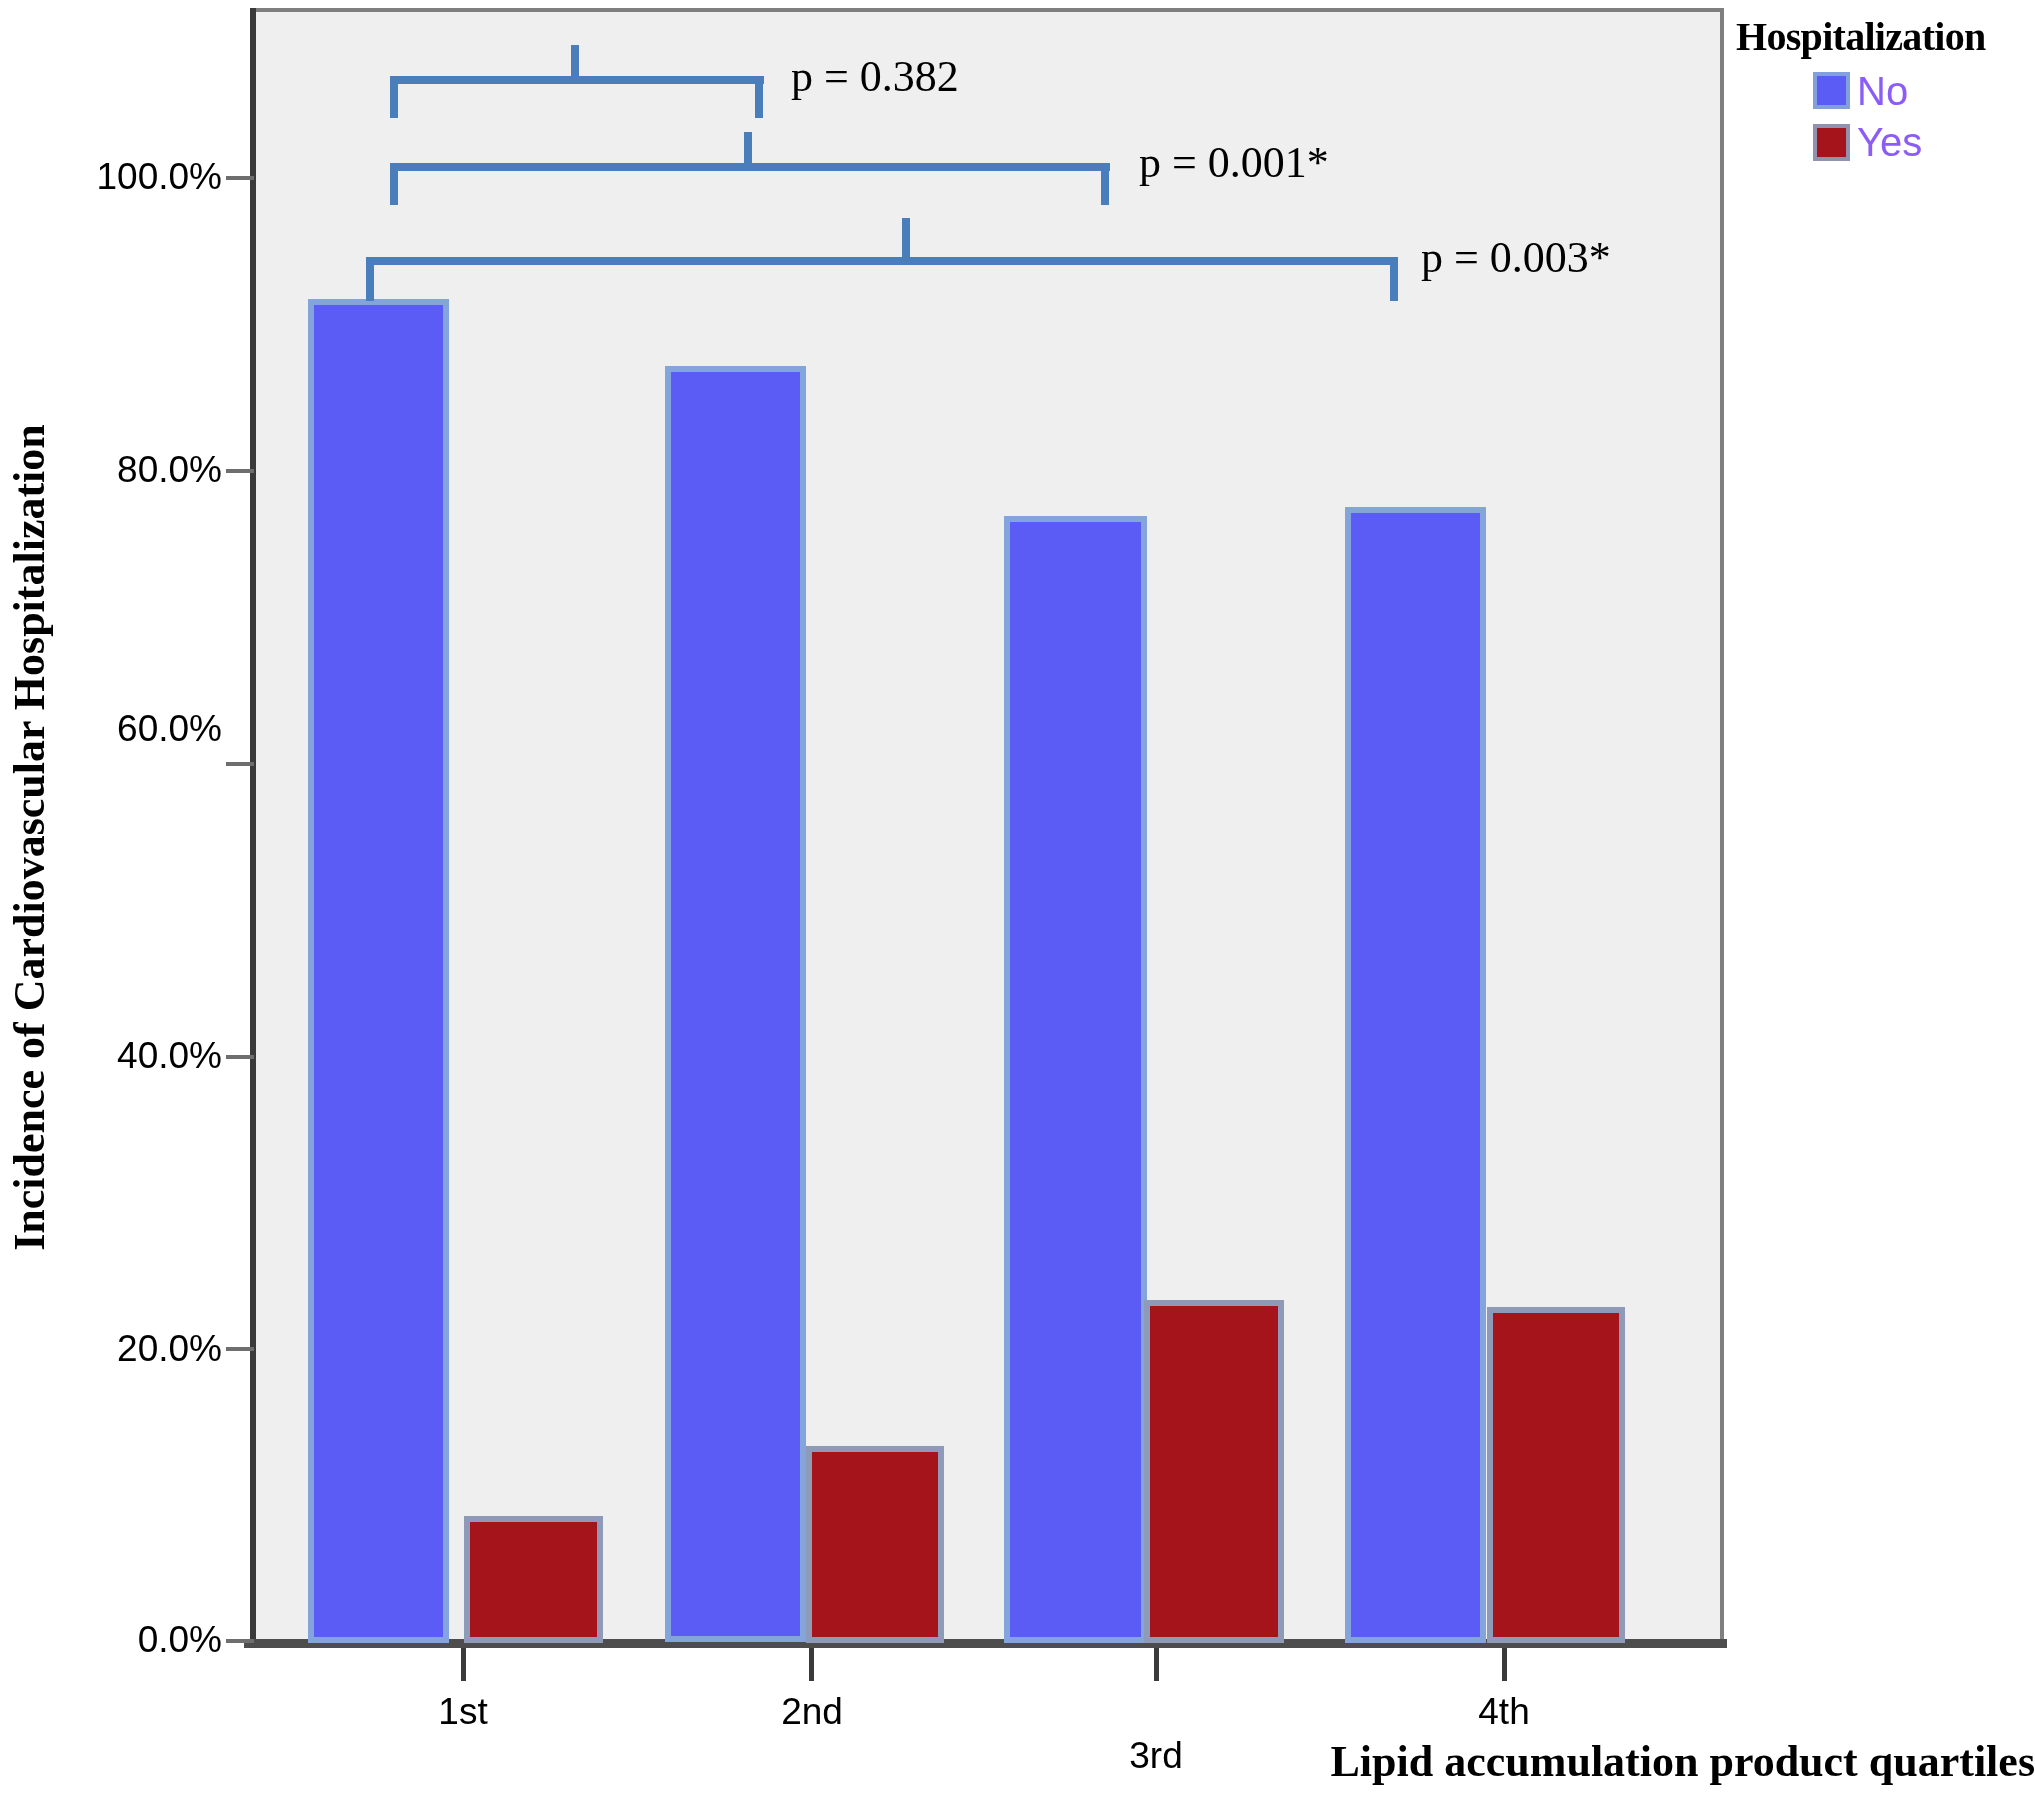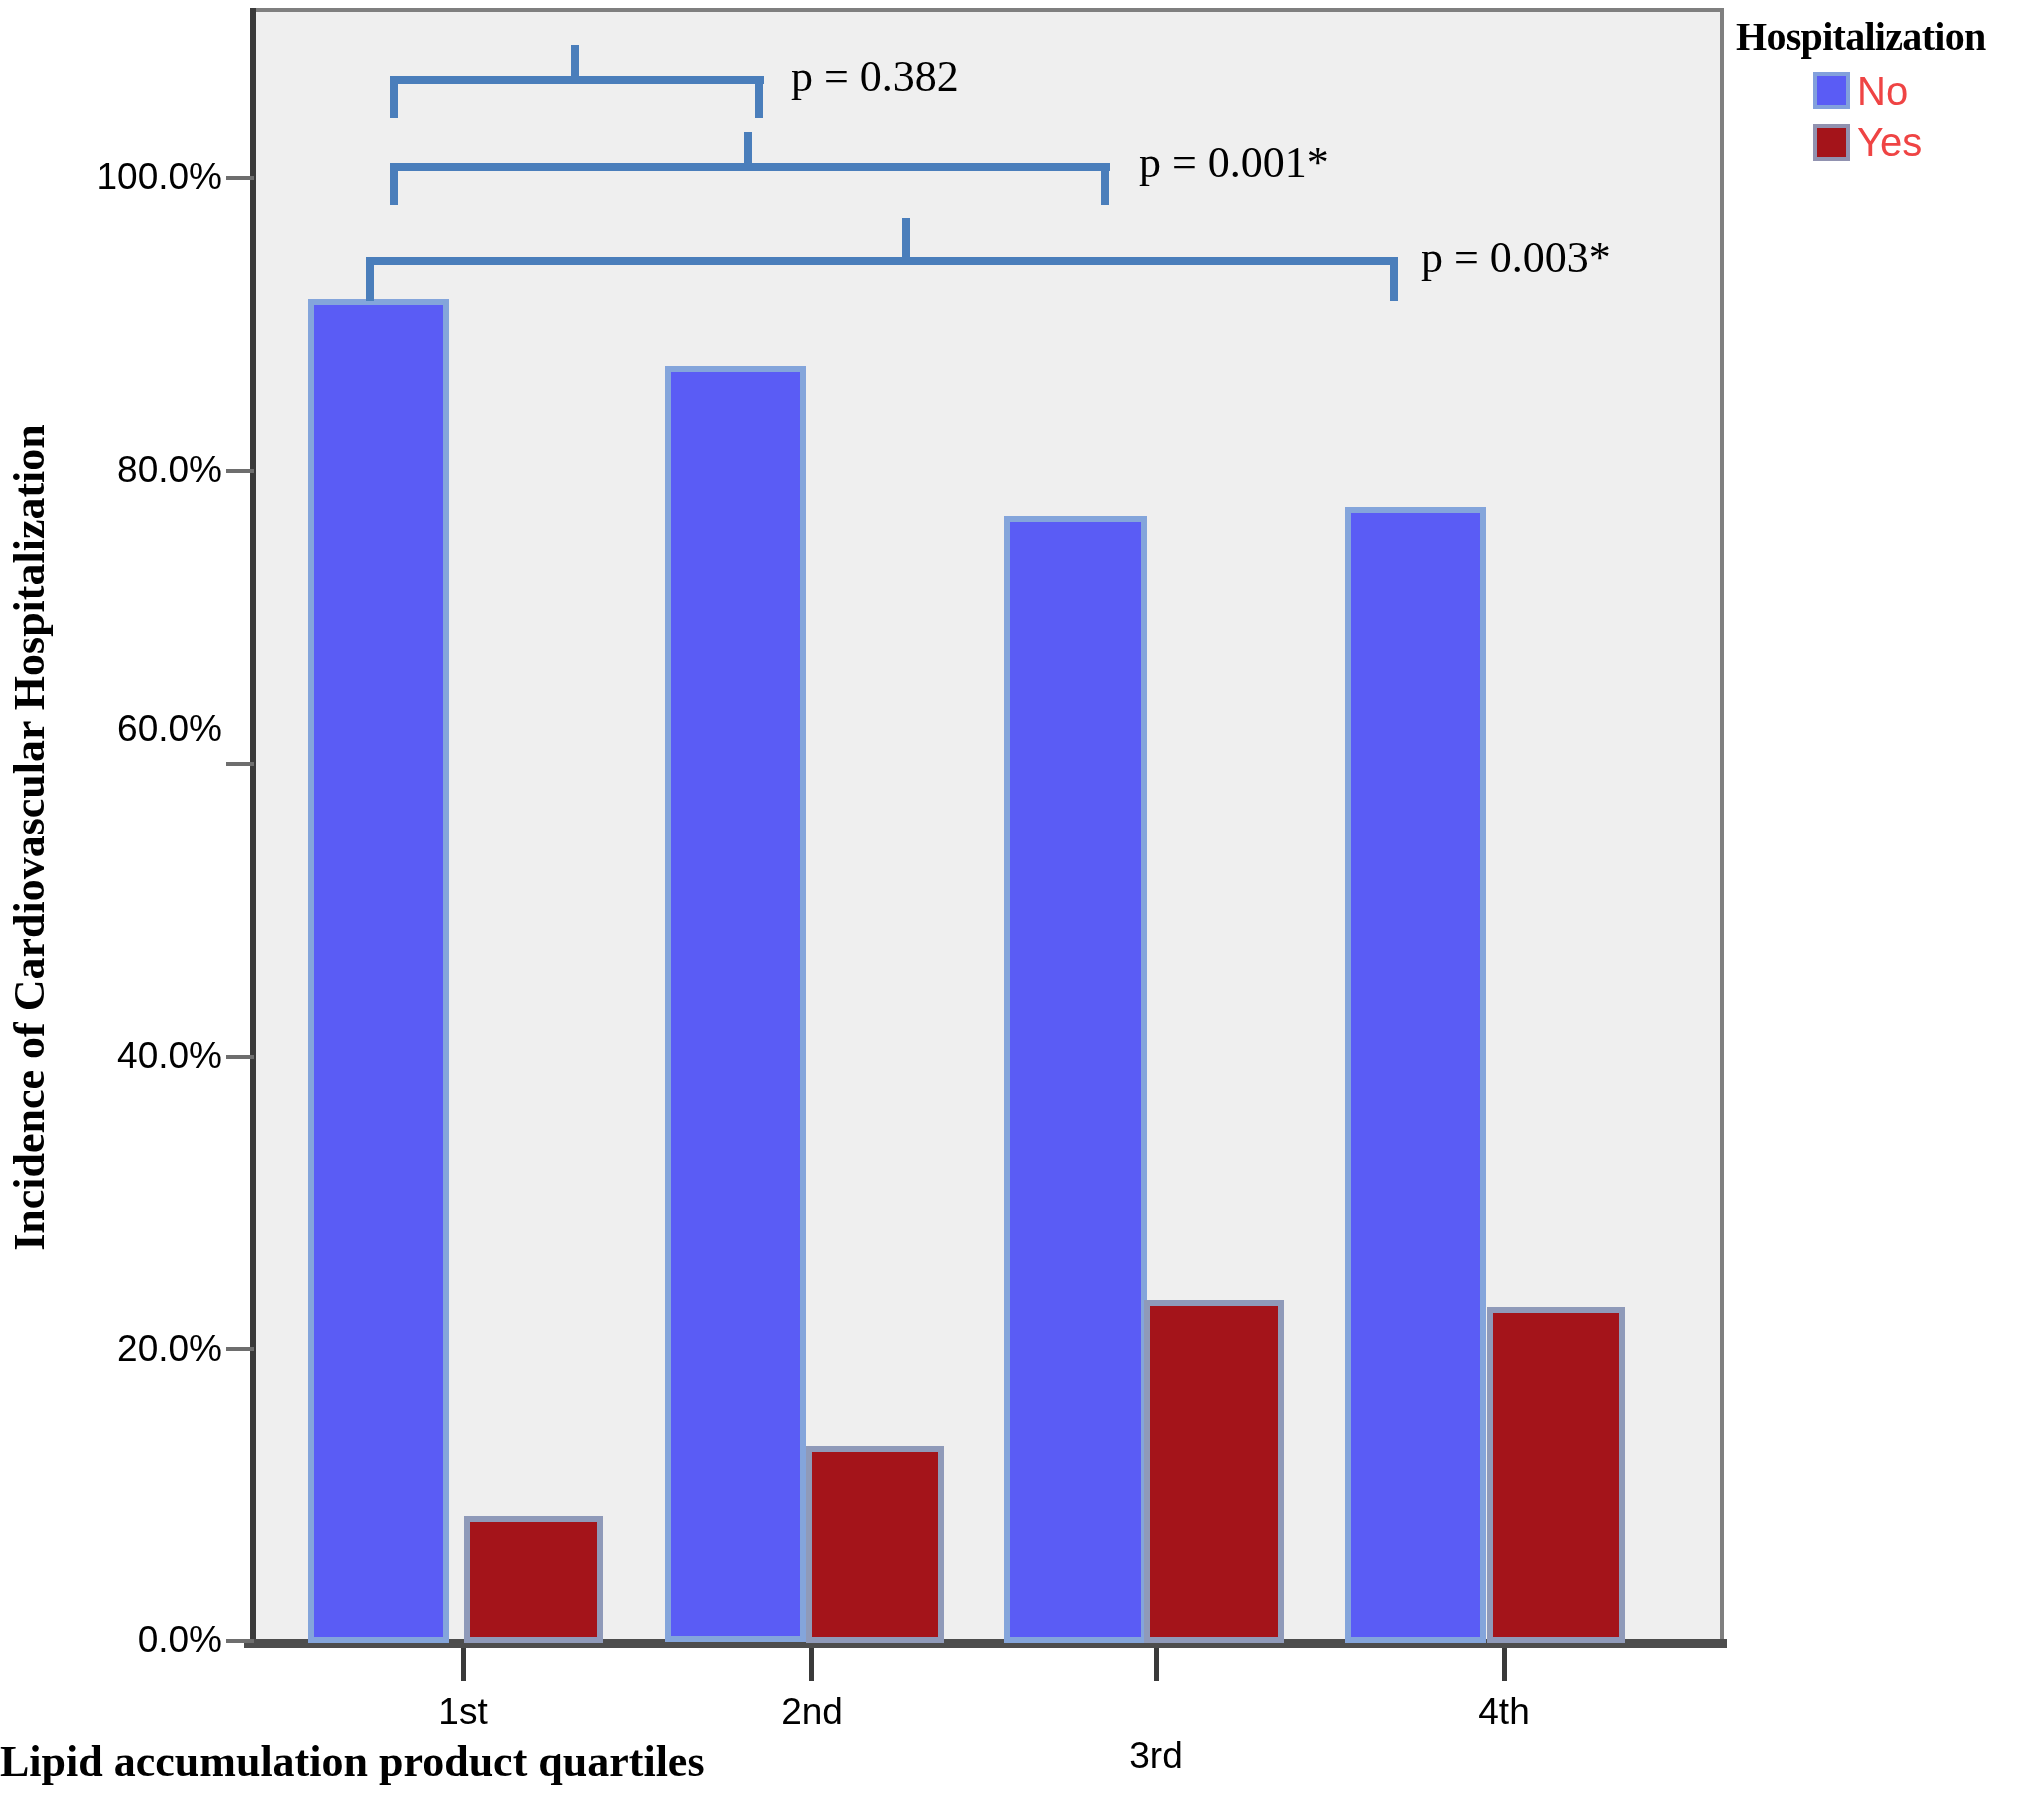--- a/index.html
+++ b/index.html
@@ -100,21 +100,21 @@
   }
   .bar-no  { background: #5a5cf5; }
   .bar-yes { background: #a4141a; }
 
   
   #x-axis-title {
     position: absolute;
     left: 0;
     top: 1736px;
     width: 2035px;
-    text-align: left;
+    text-align: right;
     font-size: 44px;
     font-weight: bold;
     color: #000;
     font-family: "Liberation Serif", "DejaVu Serif", serif;
   }
   #y-axis-title {
     position: absolute;
     left: -744px;
     top: 812px;
     width: 1547px;
@@ -179,21 +179,21 @@
   .legend-swatch {
     width: 37px;
     height: 37px;
     box-sizing: border-box;
     border: 4.9px solid rgba(140,178,214,0.8);
     margin-right: 7px;
     flex: 0 0 auto;
   }
   .legend-label {
     font-size: 40px;
-    color: #ef4444;
+    color: #8b5cf6;
     font-family: "Liberation Sans", "DejaVu Sans", sans-serif;
     line-height: 1;
   }
 </style>
 </head>
 <body>
 
 <div id="figure">
 
   <div id="plot-frame"></div>

